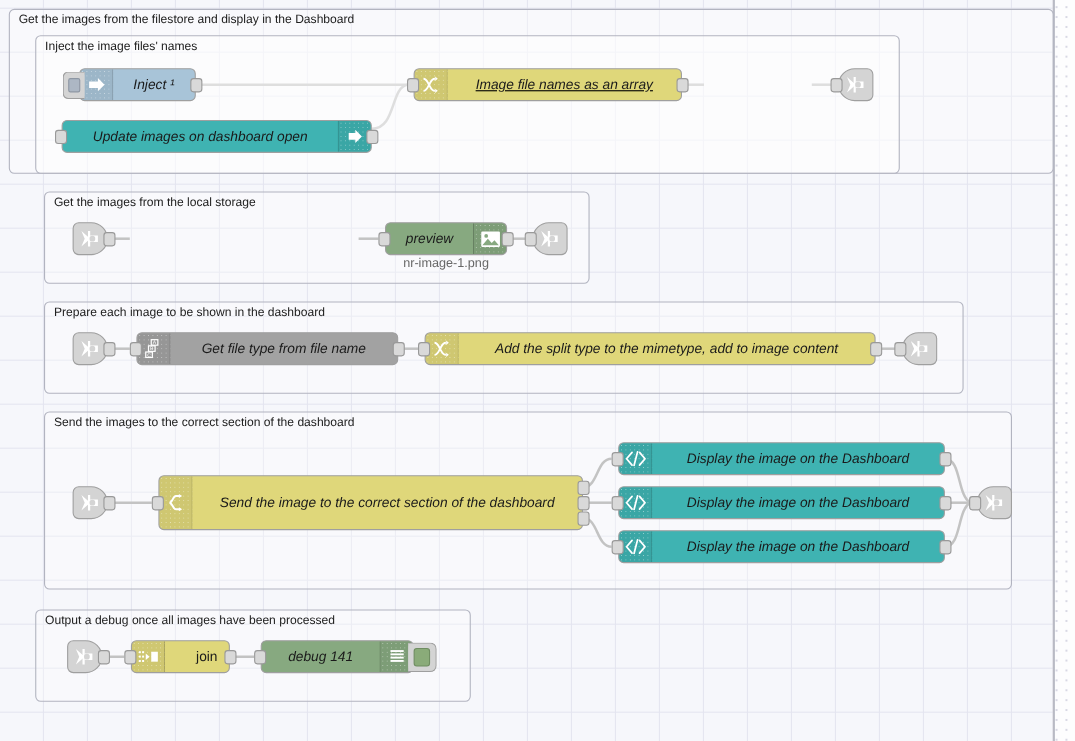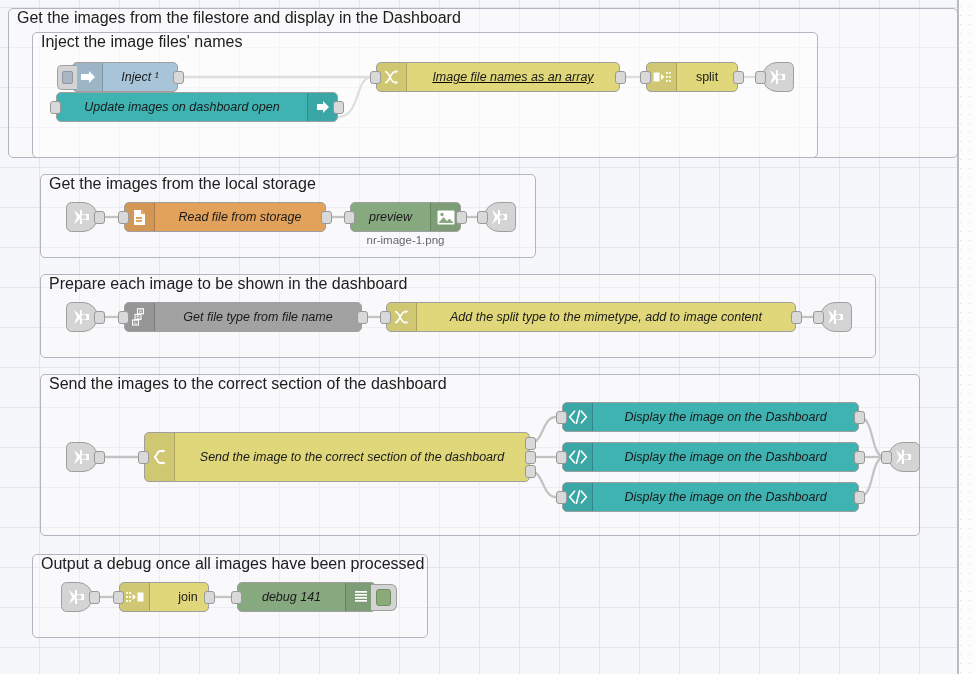--- a/index.html
+++ b/index.html
@@ -35,21 +35,21 @@
   
   .group {
     position: absolute;
     border: 1px solid #b2b4c0;
     border-radius: 5px;
     background: rgba(255,255,255,0.30);
   }
   .group > .glabel {
     position: absolute;
     top: -1px; left: 8px;
-    font-size: 16px;
+    font-size: 11px;
     color: #202020;
     line-height: 20px;
     white-space: nowrap;
   }
   
   .node {
     position: absolute;
     height: 30px;
     border: 1px solid #9f9f9f;
     border-radius: 5px;
@@ -230,21 +230,21 @@
       </div>
     <div class="ico">
       <svg class="gico" width="16" height="16" viewBox="0 0 16 16" aria-hidden="true">
         <path d="M1 5h8V2l6 6-6 6v-3H1z" fill="#fff"></path>
       </svg>
     </div>
     <div class="lbl">Inject ¹</div>
     <div class="port out" style="top:8px;"></div>
   </div>
 
-  <div class="node" style="left:56px; top:92px; width:282px; background:#3fb3b2;">
+  <div class="node" style="left:56px; top:109px; width:282px; background:#3fb3b2;">
     <div class="port in" style="top:8px;"></div>
     <div class="lbl">Update images on dashboard open</div>
     <div class="ico right">
       <svg class="gico" width="16" height="16" viewBox="0 0 16 16" aria-hidden="true">
         <path d="M2 5h6V2l6 6-6 6v-3H2z" fill="#fff"></path>
       </svg>
     </div>
     <div class="port out" style="top:8px;"></div>
   </div>
 
@@ -255,39 +255,20 @@
         <path d="M2 2.6c2.6 0 3.3 2.3 5.1 5.6 1.5 2.8 2.4 5.4 5.3 5.4" stroke="#fff" stroke-width="1.7" fill="none"></path>
         <path d="M2 13.6c2.6 0 3.3-2.3 5.1-5.6C8.6 5.2 9.5 2.6 12.4 2.6" stroke="#fff" stroke-width="1.7" fill="none"></path>
         <path d="M12.6 0.6l2.4 2-2.4 2z" fill="#fff"></path>
         <path d="M12.6 11.6l2.4 2-2.4 2z" fill="#fff"></path>
       </svg>
     </div>
     <div class="lbl">Image file names as an array</div>
     <div class="port out" style="top:8px;"></div>
   </div>
 
-  <div class="node" style="left:646px; top:62px; width:92px; background:#dfd77a;">
-    <div class="port in" style="top:8px;"></div>
-    <div class="ico">
-      <svg class="gico" width="18" height="14" viewBox="0 0 18 14" aria-hidden="true">
-        <rect x="0.5" y="2.5" width="6" height="9" fill="#fff"></rect>
-        <polygon points="8,4 11.5,7 8,10" fill="#fff"></polygon>
-        <g fill="#fff">
-          <rect x="13" y="2" width="1.8" height="1.8"></rect>
-            <rect x="16" y="2" width="1.8" height="1.8"></rect>
-          <rect x="13" y="6" width="1.8" height="1.8"></rect>
-            <rect x="16" y="6" width="1.8" height="1.8"></rect>
-          <rect x="13" y="10" width="1.8" height="1.8"></rect>
-            <rect x="16" y="10" width="1.8" height="1.8"></rect>
-        </g>
-      </svg>
-    </div>
-    <div class="lbl plain">split</div>
-    <div class="port out" style="top:8px;"></div>
-  </div>
 
   <div class="linknode lout" style="left:762px; top:62px;">
     <div class="port in" style="top:8px; left:-8px;"></div>
     <svg class="gico" width="20" height="18" viewBox="0 0 20 18" aria-hidden="true">
       <path d="M2 2 L10 9 L2 16 L5 9 Z" fill="#fff"></path>
       <path d="M9 4h8v10H9z" fill="#fff" opacity="0.0"></path>
       <path d="M8 2h2v14H8z" fill="#fff"></path>
       <path d="M10 6h7v6h-7z" fill="#fff"></path>
       <circle cx="12" cy="9" r="2.6" fill="#d4d4d4"></circle>
     </svg>
@@ -296,33 +277,20 @@
   <div class="linknode lin" style="left:66px; top:202px;">
     <svg class="gico" width="20" height="18" viewBox="0 0 20 18" aria-hidden="true">
       <path d="M2 2 L10 9 L2 16 L5 9 Z" fill="#fff"></path>
       <path d="M8 2h2v14H8z" fill="#fff"></path>
       <path d="M10 6h7v6h-7z" fill="#fff"></path>
       <circle cx="12" cy="9" r="2.6" fill="#d4d4d4"></circle>
     </svg>
     <div class="port out" style="top:8px; right:-8px;"></div>
   </div>
 
-  <div class="node" style="left:124px; top:202px; width:202px; background:#e2a25c;">
-    <div class="port in" style="top:8px;"></div>
-    <div class="ico">
-      <svg class="gico" width="16" height="17" viewBox="0 0 16 17" aria-hidden="true">
-        <path d="M2 1h7l4 4v11H2z" fill="#fff"></path>
-        <path d="M9 1v4h4z" fill="#e2a25c"></path>
-        <path d="M4 8h6v2H4zM4 11h6v2H4z" fill="#e2a25c"></path>
-        <path d="M7 7h5v3h2l-3.5 4L7 10h2z" fill="#e2a25c" opacity="0"></path>
-      </svg>
-    </div>
-    <div class="lbl">Read file from storage</div>
-    <div class="port out" style="top:8px;"></div>
-  </div>
 
   <div class="node" style="left:350px; top:202px; width:111px; background:#87a980;">
     <div class="port in" style="top:8px;"></div>
     <div class="lbl">preview</div>
     <div class="ico right">
       <svg class="gico" width="18" height="15" viewBox="0 0 18 15" aria-hidden="true">
         <rect x="0.5" y="0.5" width="17" height="14" rx="1" fill="#fff"></rect>
         <circle cx="5" cy="4.5" r="1.7" fill="#87a980"></circle>
         <path d="M1.5 13 L6.5 7 L10 11 L12.5 8.5 L16.5 13 Z" fill="#87a980"></path>
       </svg>

